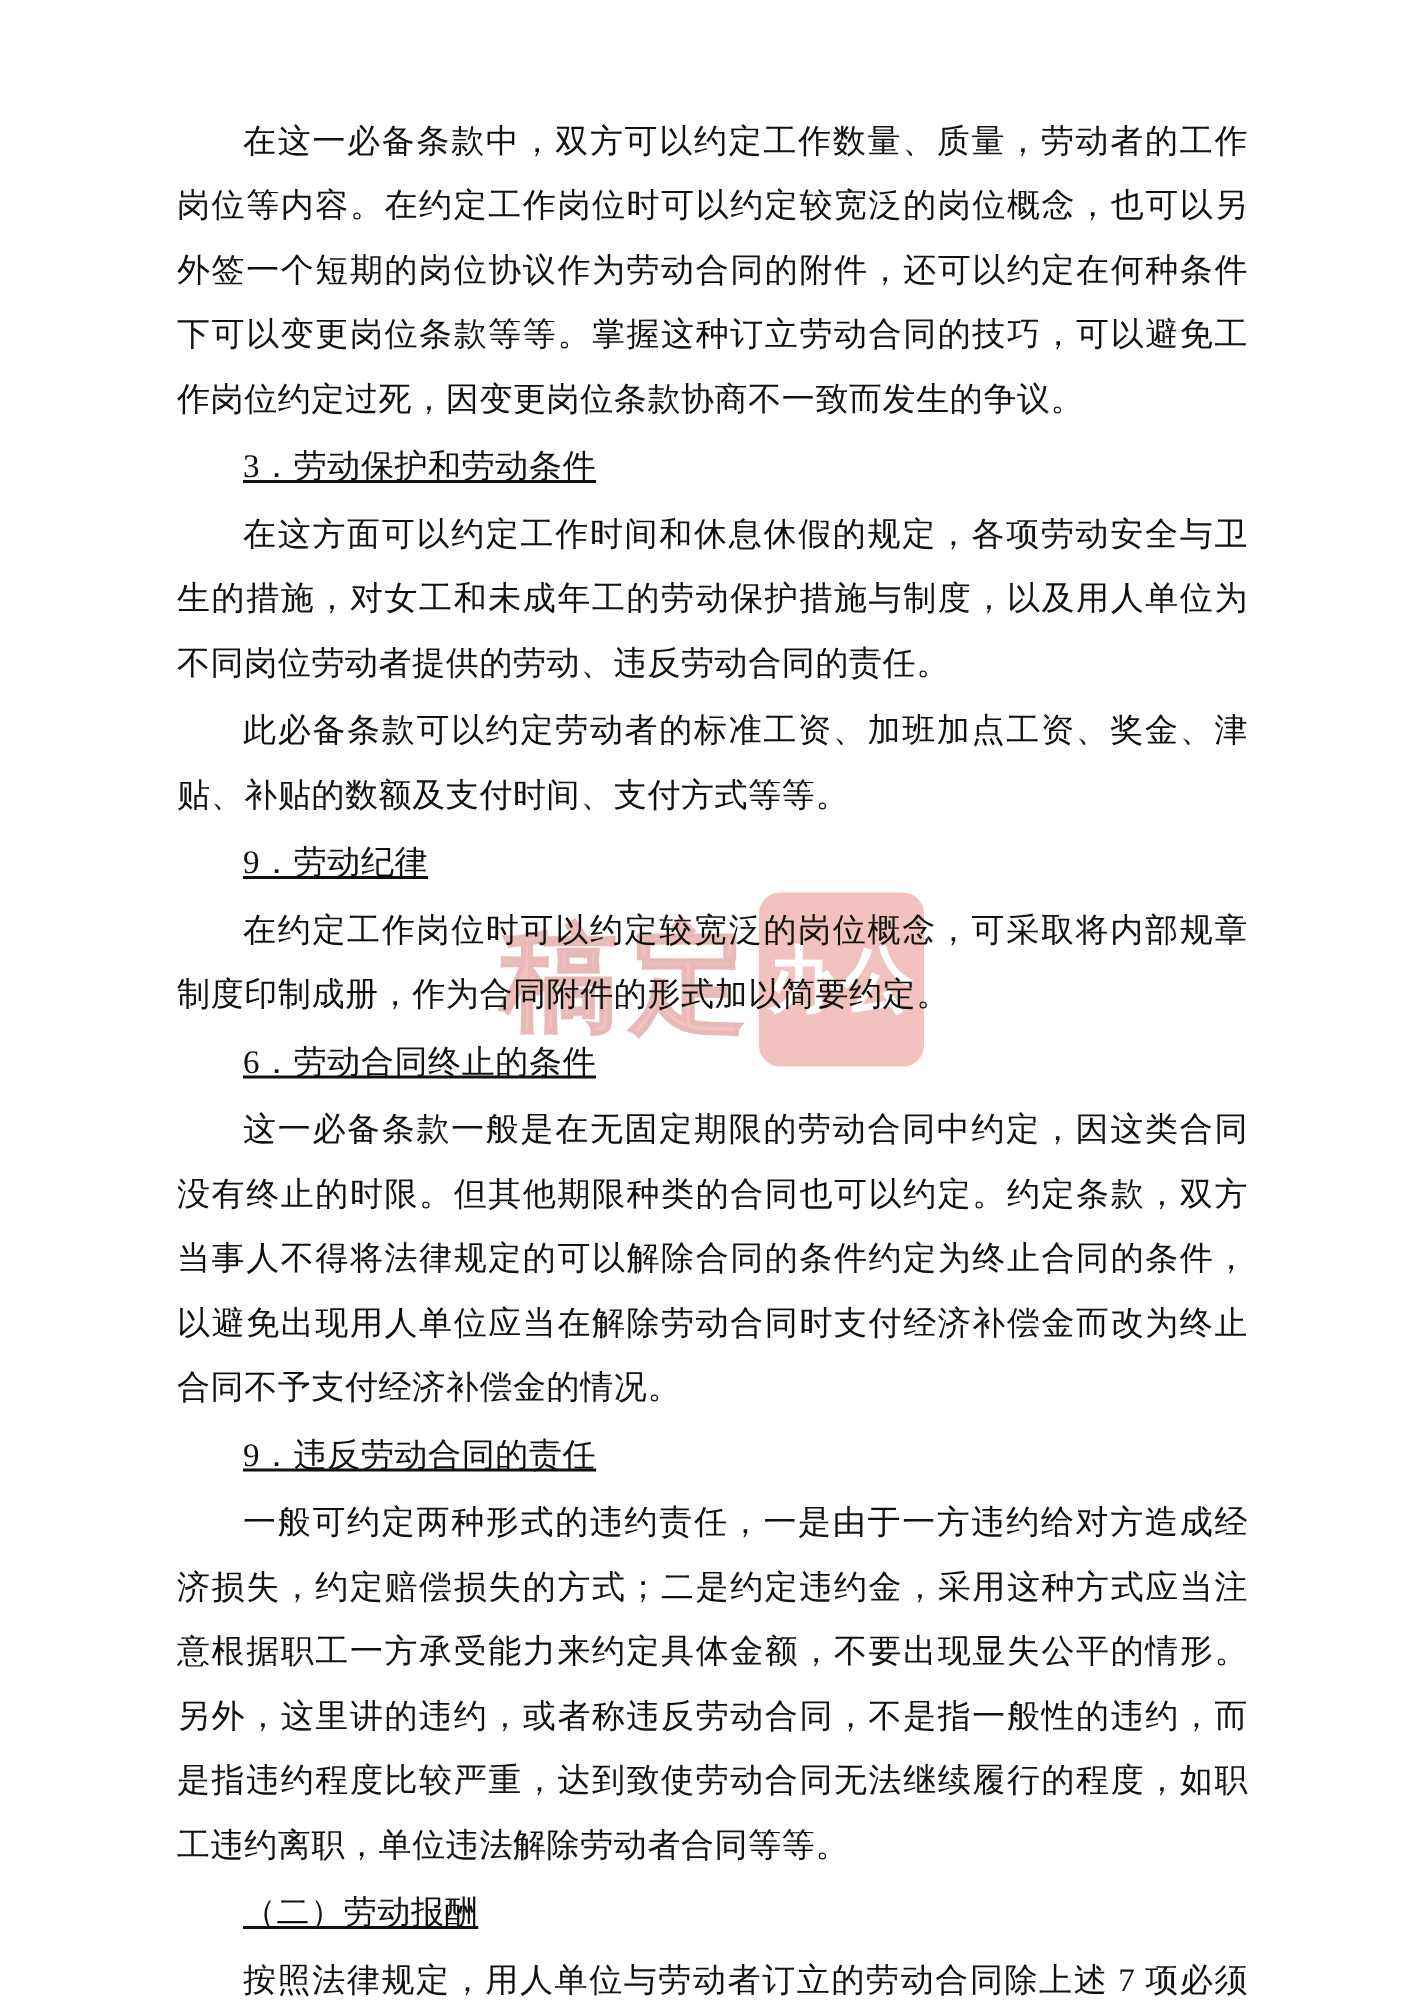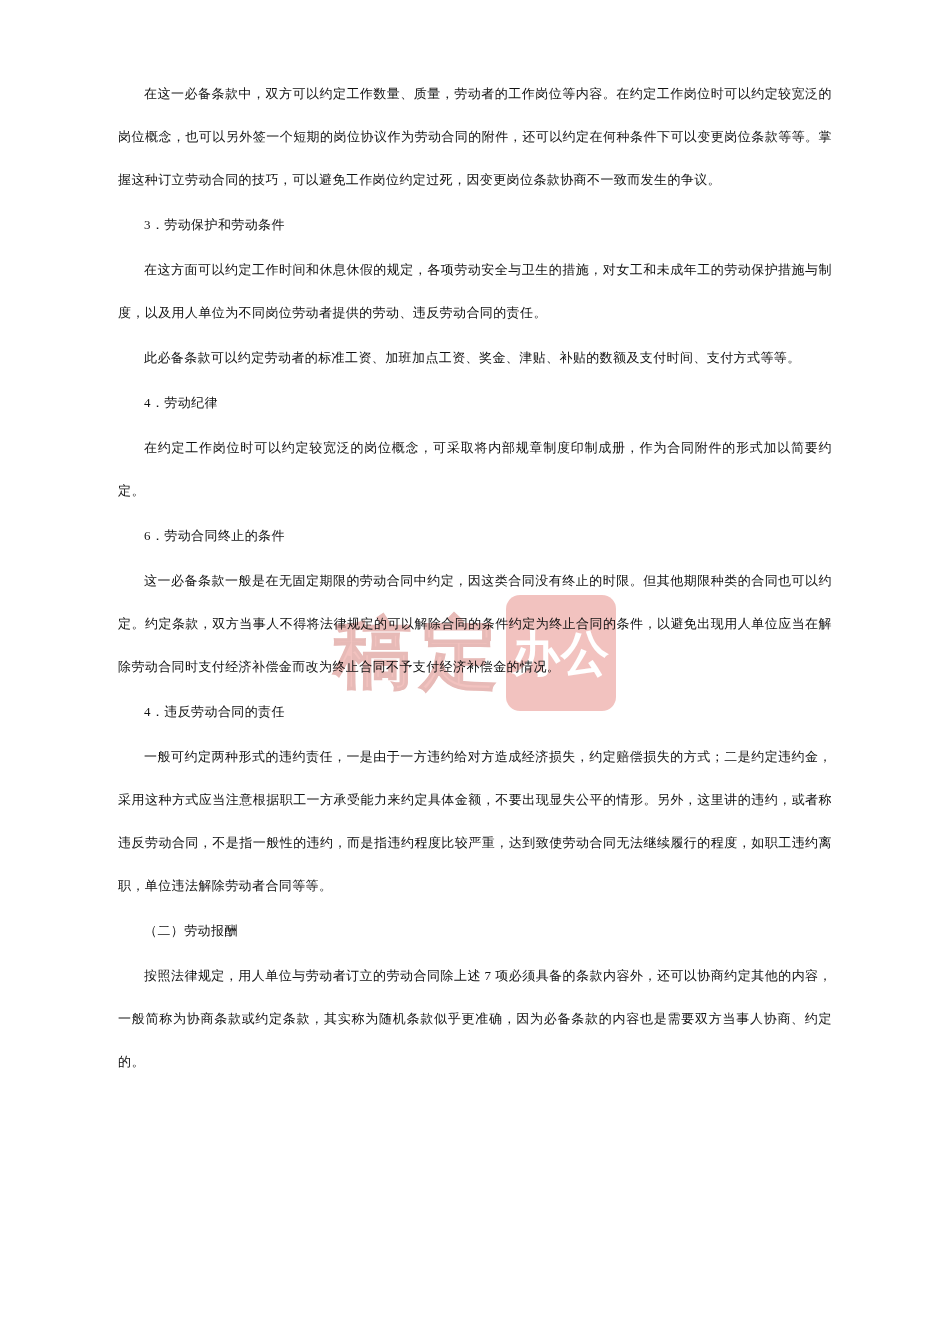--- a/index.html
+++ b/index.html
@@ -60,34 +60,35 @@
     font-family: "DejaVu Sans", "Liberation Sans", sans-serif;
     font-weight: bold;
     font-size: 48px;
     line-height: 86px;
     padding: 15px 6px;
     border-radius: 14px;
     letter-spacing: 1px;
   }
   p {
     margin: 0 0 2px 0;
-    font-size: 13px;
+    font-size: 22px;
     line-height: 43px;
     color: #111111;
     text-align: justify;
     text-justify: inter-ideograph;
     letter-spacing: 0.4px;
     position: relative;
     z-index: 10;
   }
   p.indent {
     text-indent: 2em;
   }
   p.heading {
     text-indent: 2em;
+    text-decoration: underline;
   }
   .doc-body {
     position: relative;
     z-index: 10;
   }
 </style>
 </head>
 <body>
 
 <div class="page">
@@ -99,25 +100,25 @@
       <span class="wm-badge">办公</span>
     </div>
   </div>
 
   <div class="page-inner">
     <div class="doc-body">
       <p class="indent">在这一必备条款中，双方可以约定工作数量、质量，劳动者的工作岗位等内容。在约定工作岗位时可以约定较宽泛的岗位概念，也可以另外签一个短期的岗位协议作为劳动合同的附件，还可以约定在何种条件下可以变更岗位条款等等。掌握这种订立劳动合同的技巧，可以避免工作岗位约定过死，因变更岗位条款协商不一致而发生的争议。</p>
       <p class="heading">3．劳动保护和劳动条件</p>
       <p class="indent">在这方面可以约定工作时间和休息休假的规定，各项劳动安全与卫生的措施，对女工和未成年工的劳动保护措施与制度，以及用人单位为不同岗位劳动者提供的劳动、违反劳动合同的责任。</p>
       <p class="indent">此必备条款可以约定劳动者的标准工资、加班加点工资、奖金、津贴、补贴的数额及支付时间、支付方式等等。</p>
-      <p class="heading">4．劳动纪律</p>
+      <p class="heading">9．劳动纪律</p>
       <p class="indent">在约定工作岗位时可以约定较宽泛的岗位概念，可采取将内部规章制度印制成册，作为合同附件的形式加以简要约定。</p>
       <p class="heading">6．劳动合同终止的条件</p>
       <p class="indent">这一必备条款一般是在无固定期限的劳动合同中约定，因这类合同没有终止的时限。但其他期限种类的合同也可以约定。约定条款，双方当事人不得将法律规定的可以解除合同的条件约定为终止合同的条件，以避免出现用人单位应当在解除劳动合同时支付经济补偿金而改为终止合同不予支付经济补偿金的情况。</p>
-      <p class="heading">4．违反劳动合同的责任</p>
+      <p class="heading">9．违反劳动合同的责任</p>
       <p class="indent">一般可约定两种形式的违约责任，一是由于一方违约给对方造成经济损失，约定赔偿损失的方式；二是约定违约金，采用这种方式应当注意根据职工一方承受能力来约定具体金额，不要出现显失公平的情形。另外，这里讲的违约，或者称违反劳动合同，不是指一般性的违约，而是指违约程度比较严重，达到致使劳动合同无法继续履行的程度，如职工违约离职，单位违法解除劳动者合同等等。</p>
       <p class="heading">（二）劳动报酬</p>
       <p class="indent">按照法律规定，用人单位与劳动者订立的劳动合同除上述 7 项必须具备的条款内容外，还可以协商约定其他的内容，一般简称为协商条款或约定条款，其实称为随机条款似乎更准确，因为必备条款的内容也是需要双方当事人协商、约定的。</p>
 
     </div>
   </div>
 
 </div>
 
 </body></html>

